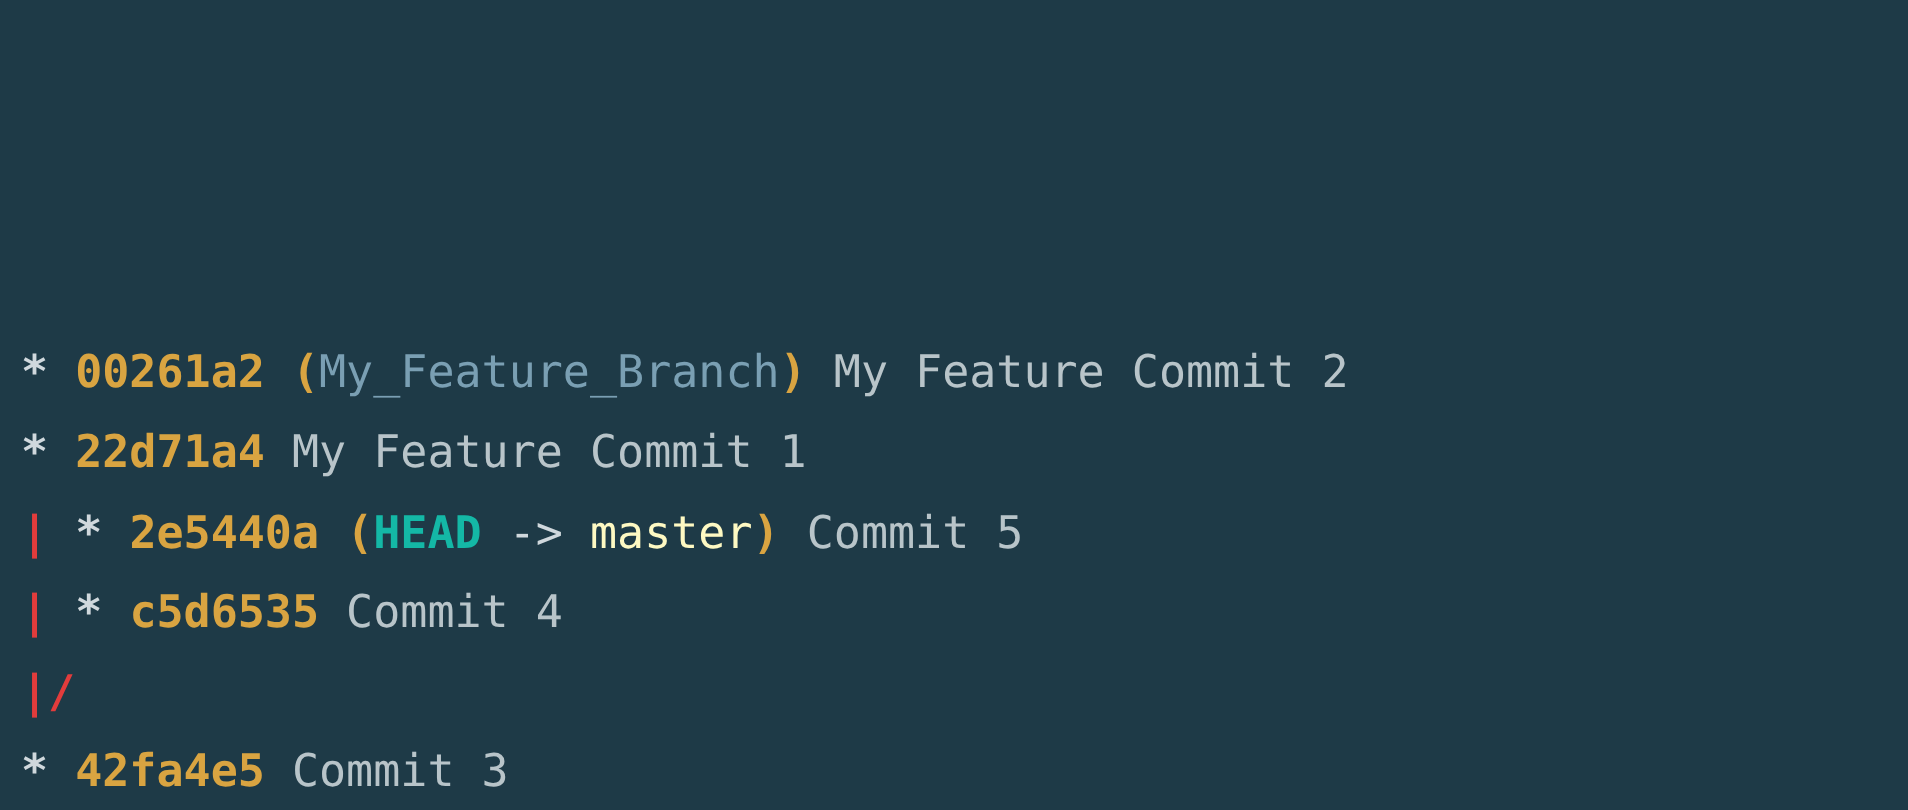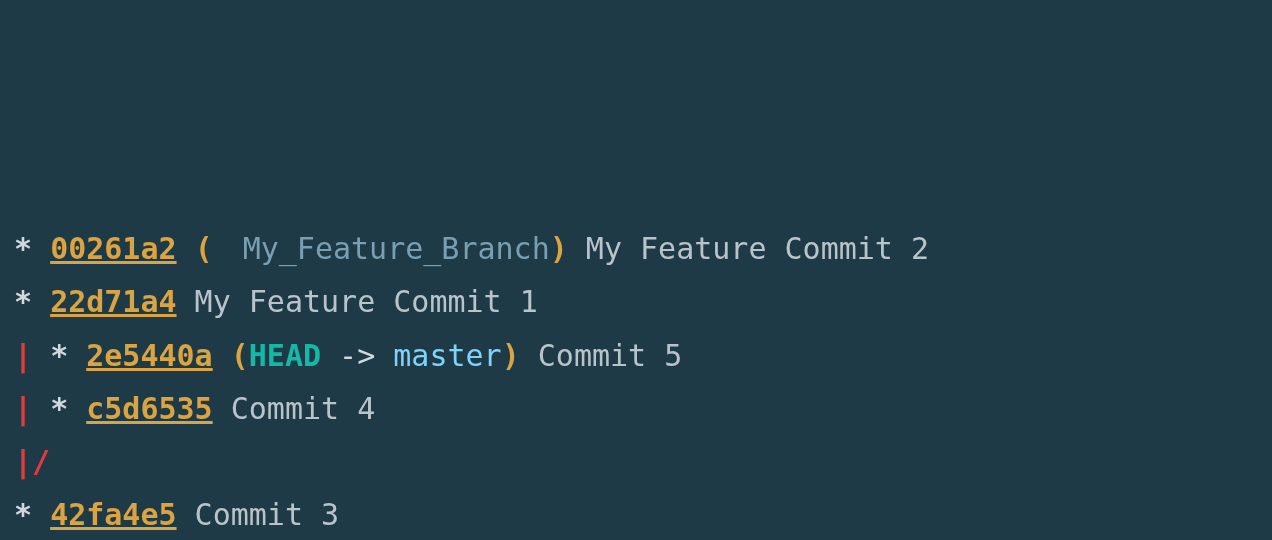--- a/index.html
+++ b/index.html
@@ -22,39 +22,37 @@
     .commit-line {
       display: block;
     }
     .star {
       color: #d0d8dd;
       font-weight: bold;
     }
     .hash {
       color: #d9a441;
       font-weight: bold;
-      text-decoration: underline;
     }
     .paren {
       color: #d9a441;
       font-weight: bold;
     }
     .ref-branch {
       color: #7a9fb3;
-      margin-left: 30px;
     }
     .ref-head {
       color: #14b8a6;
       font-weight: bold;
     }
     .ref-arrow {
       color: #d0d8dd;
     }
     .ref-master {
-      color: #7dd3fc;
+      color: #fef9c3;
     }
     .msg {
       color: #b8c4c9;
       text-align: center;
     }
     .graph-pipe {
       color: #e23c3c;
       font-weight: bold;
     }
     .graph-slash {

